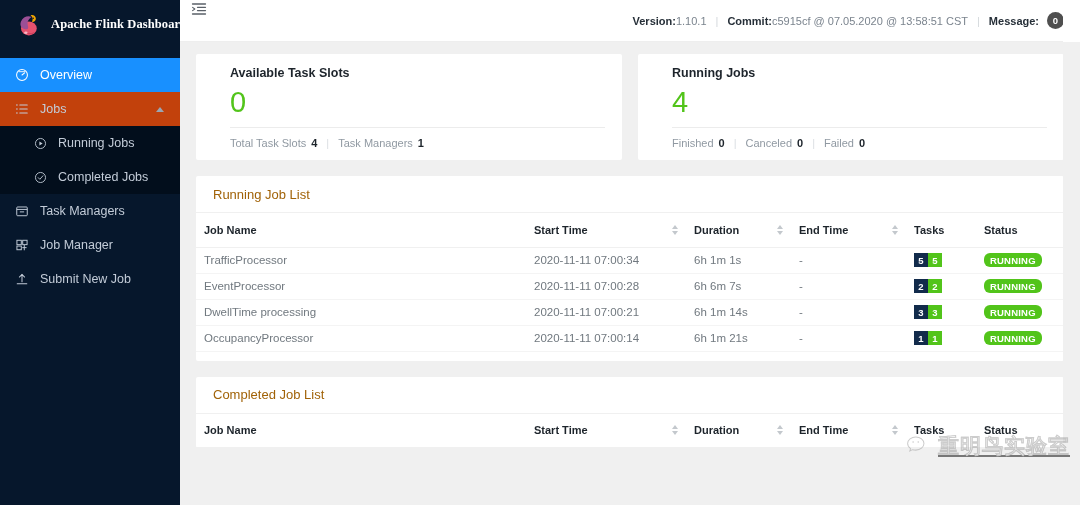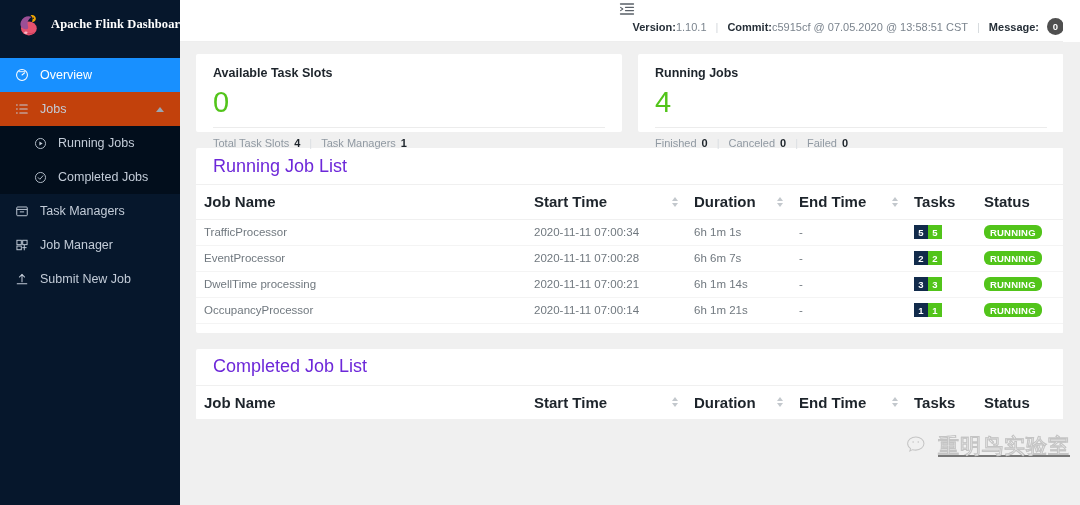--- a/index.html
+++ b/index.html
@@ -47,24 +47,23 @@
     border-left: 4px solid transparent;
     border-right: 4px solid transparent;
     border-bottom: 5px solid #9aa6b4;
   }
   .nv-ico svg { display:block; }
 
   
   .main { flex: 1 1 auto; height: 505px; position: relative; background: #f0f0f0; overflow: hidden; }
   .topbar {
     height: 42px; background: #ffffff;
-    display: flex; align-items: center;
+    display: flex; 
     padding: 0 16px 0 10px;
     border-bottom: 1px solid #eeeeee;
-    flex-direction: column;
   }
   .fold-btn { width: 18px; height: 18px; cursor: pointer; display:flex; align-items:center; justify-content:center;}
   .topbar-right {
     margin-left: auto; display: flex; align-items: center;
     font-size: 11px; color: #555e68; gap: 0px; white-space: nowrap;
   }
   .tb-lbl { font-weight: bold; color: #262f38; }
   .tb-val { color: #7b848e; margin-left: 0; }
   .tb-sep { color: #d4d8dc; margin: 0 9px; }
   .msg-badge {
@@ -72,39 +71,39 @@
     background: #4f4f4f; color: #ffffff;
     font-size: 9.5px; display: flex; align-items: center; justify-content: center;
     margin-left: 8px; font-weight: bold;
   }
 
   .content { padding: 12px 16px 0 16px; height: 463px; overflow: hidden; }
 
   .cards-row { display: flex; gap: 16px; }
   .card {
     background: #ffffff; border-radius: 2px;
-    flex: 1 1 0; padding: 12px 17px 0 17px; height: 78px;
+    flex: 1 1 0; padding: 12px 17px 0 34px; height: 106px;
     box-shadow: 0 0 0 0 rgba(0,0,0,0);
   }
   .card-title { font-size: 12.5px; color: #1d242b; font-weight: bold; }
   .card-big { font-size: 29px; color: #52c41a; font-weight: 300; line-height: 40px; margin-top: 2px; letter-spacing:0.5px;}
   .card-rule { height: 1px; background: #ececec; margin-top: 5px; }
   .card-foot { display: flex; align-items: center; font-size: 11px; color: #9099a2; padding-top: 9px; }
   .card-foot .fv { color: #1d242b; font-weight: bold; margin-left: 5px; }
   .card-foot .fsep { color: #dadee2; margin: 0 9px; }
 
   .panel { background: #ffffff; border-radius: 2px; margin-top: 16px; }
   .panel-head {
     height: 37px; display: flex; align-items: center;
-    padding: 0 17px; font-size: 18px; color: #6d28d9;
+    padding: 0 17px; font-size: 13px; color: #a16207;
     border-bottom: 1px solid #f0f0f0;
   }
   .tbl { width: 100%; border-collapse: collapse; table-layout: fixed; }
   .tbl th {
-    font-size: 15px; color: #1d242b; font-weight: bold;
+    font-size: 11px; color: #1d242b; font-weight: bold;
     text-align: left; height: 34px; padding: 0 8px;
     border-bottom: 1px solid #f0f0f0; vertical-align: middle;
   }
   .tbl td {
     font-size: 11.5px; color: #70787f; height: 26px;
     padding: 0 8px; border-bottom: 1px solid #f4f4f4; vertical-align: middle;
   }
   .tbl tr:last-child td { border-bottom: 1px solid #f4f4f4; }
   .th-in { display: flex; align-items: center; justify-content: space-between; }
   .sorter { display: inline-flex; flex-direction: column; gap: 2px; margin-left: 6px; cursor: pointer;}

